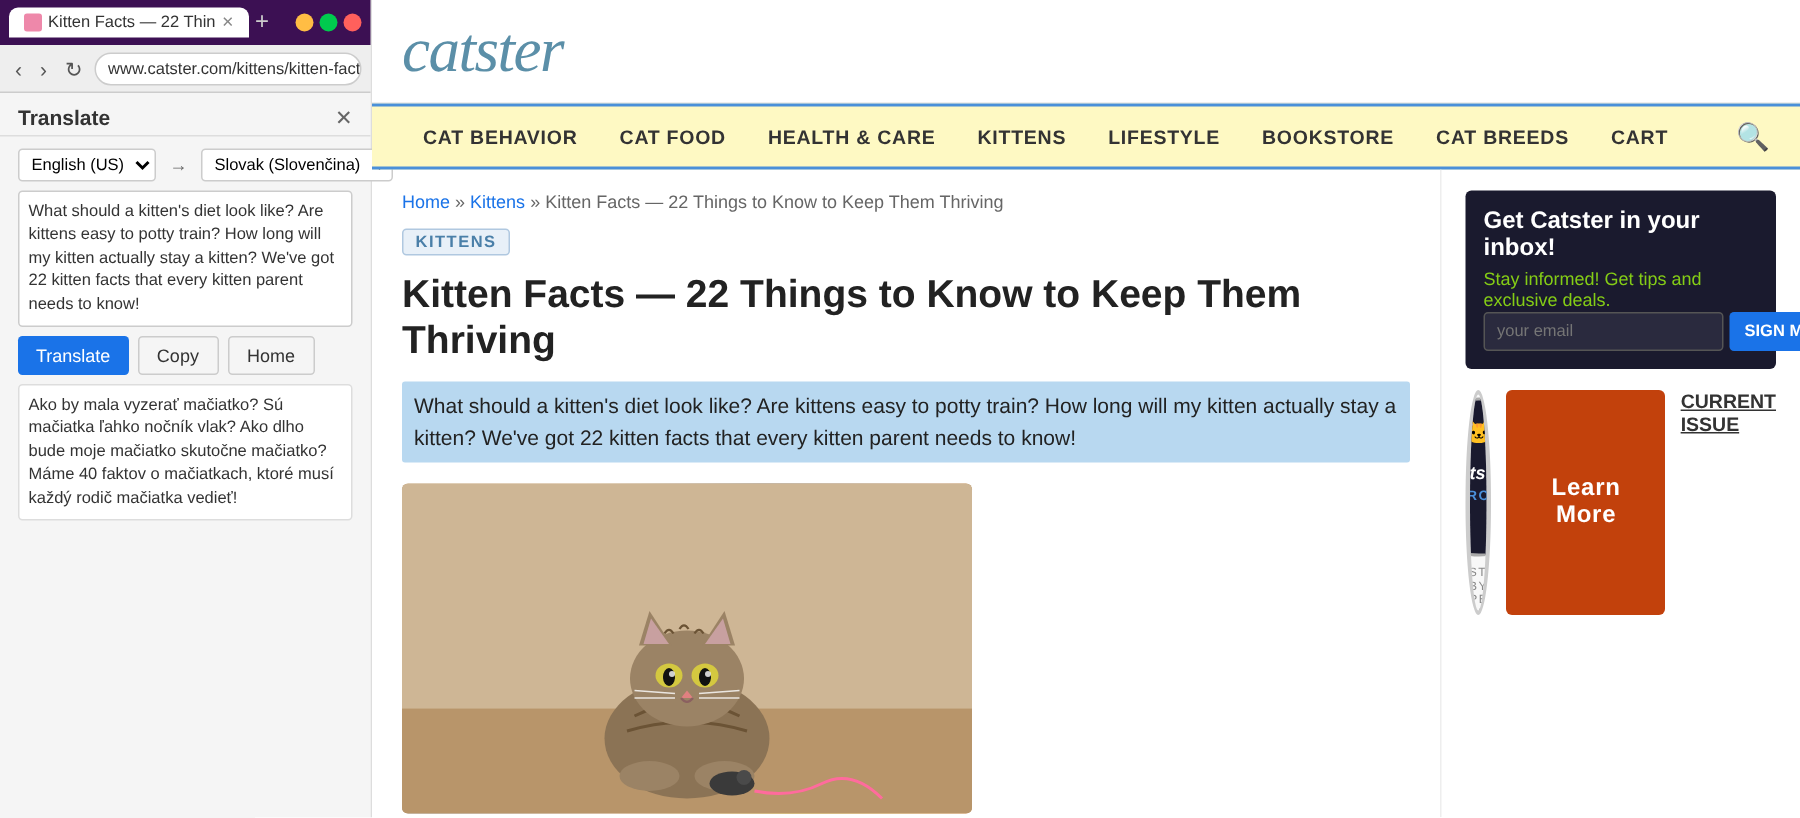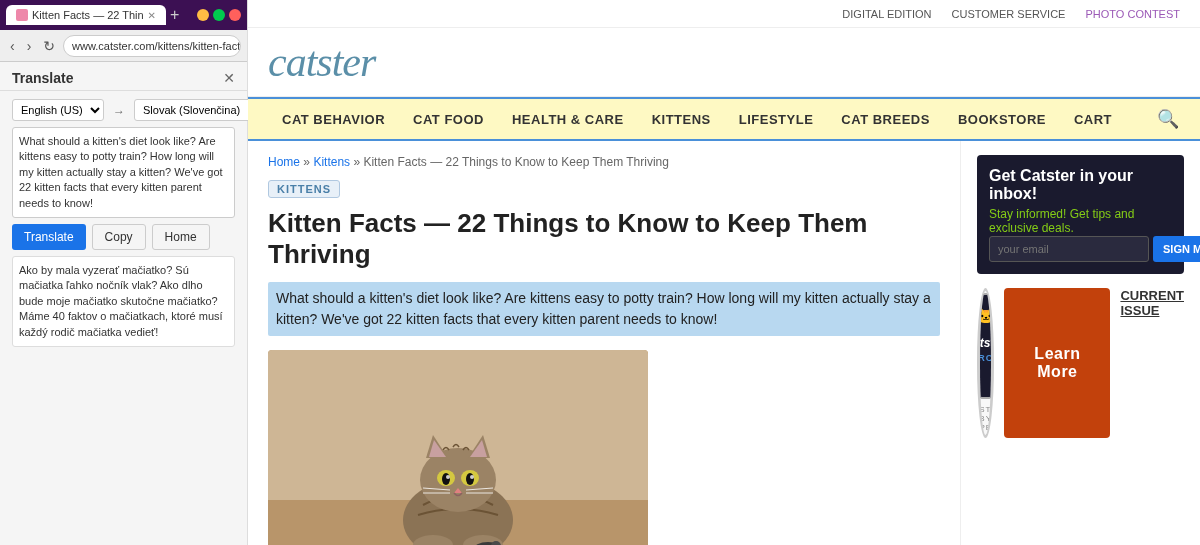--- a/index.html
+++ b/index.html
@@ -489,25 +489,20 @@
         <button class="clear-btn">Home</button>
       </div>
 
       <div class="translate-output">Ako by mala vyzerať mačiatko? Sú mačiatka ľahko nočník vlak? Ako dlho bude moje mačiatko skutočne mačiatko? Máme 40 faktov o mačiatkach, ktoré musí každý rodič mačiatka vedieť!</div>
     </div>
   </div>
 </div>
 
 <div class="main-content">
 
-  <div class="utility-bar">
-    <a class="utility-link">DIGITAL EDITION</a>
-    <a class="utility-link">CUSTOMER SERVICE</a>
-    <a class="utility-link photo">PHOTO CONTEST</a>
-  </div>
 
   <div class="logo-bar">
     <div class="catster-logo">catster</div>
   </div>
 
   <nav class="nav-bar">
     <div class="nav-item">
       <span>CAT BEHAVIOR</span>
     </div>
     <div class="nav-item">
@@ -516,24 +511,24 @@
     <div class="nav-item">
       <span>HEALTH &amp; CARE</span>
     </div>
     <div class="nav-item">
       <span>KITTENS</span>
     </div>
     <div class="nav-item">
       <span>LIFESTYLE</span>
     </div>
     <div class="nav-item">
+      <span>BOOKSTORE</span>
+    </div>
+    <div class="nav-item">
       <span>CAT BREEDS</span>
-    </div>
-    <div class="nav-item">
-      <span>BOOKSTORE</span>
     </div>
     <div class="nav-item">
       <span>CART</span>
     </div>
     <div class="nav-search">🔍</div>
   </nav>
 
   <div class="page-layout">
 
     <div class="article-area">

